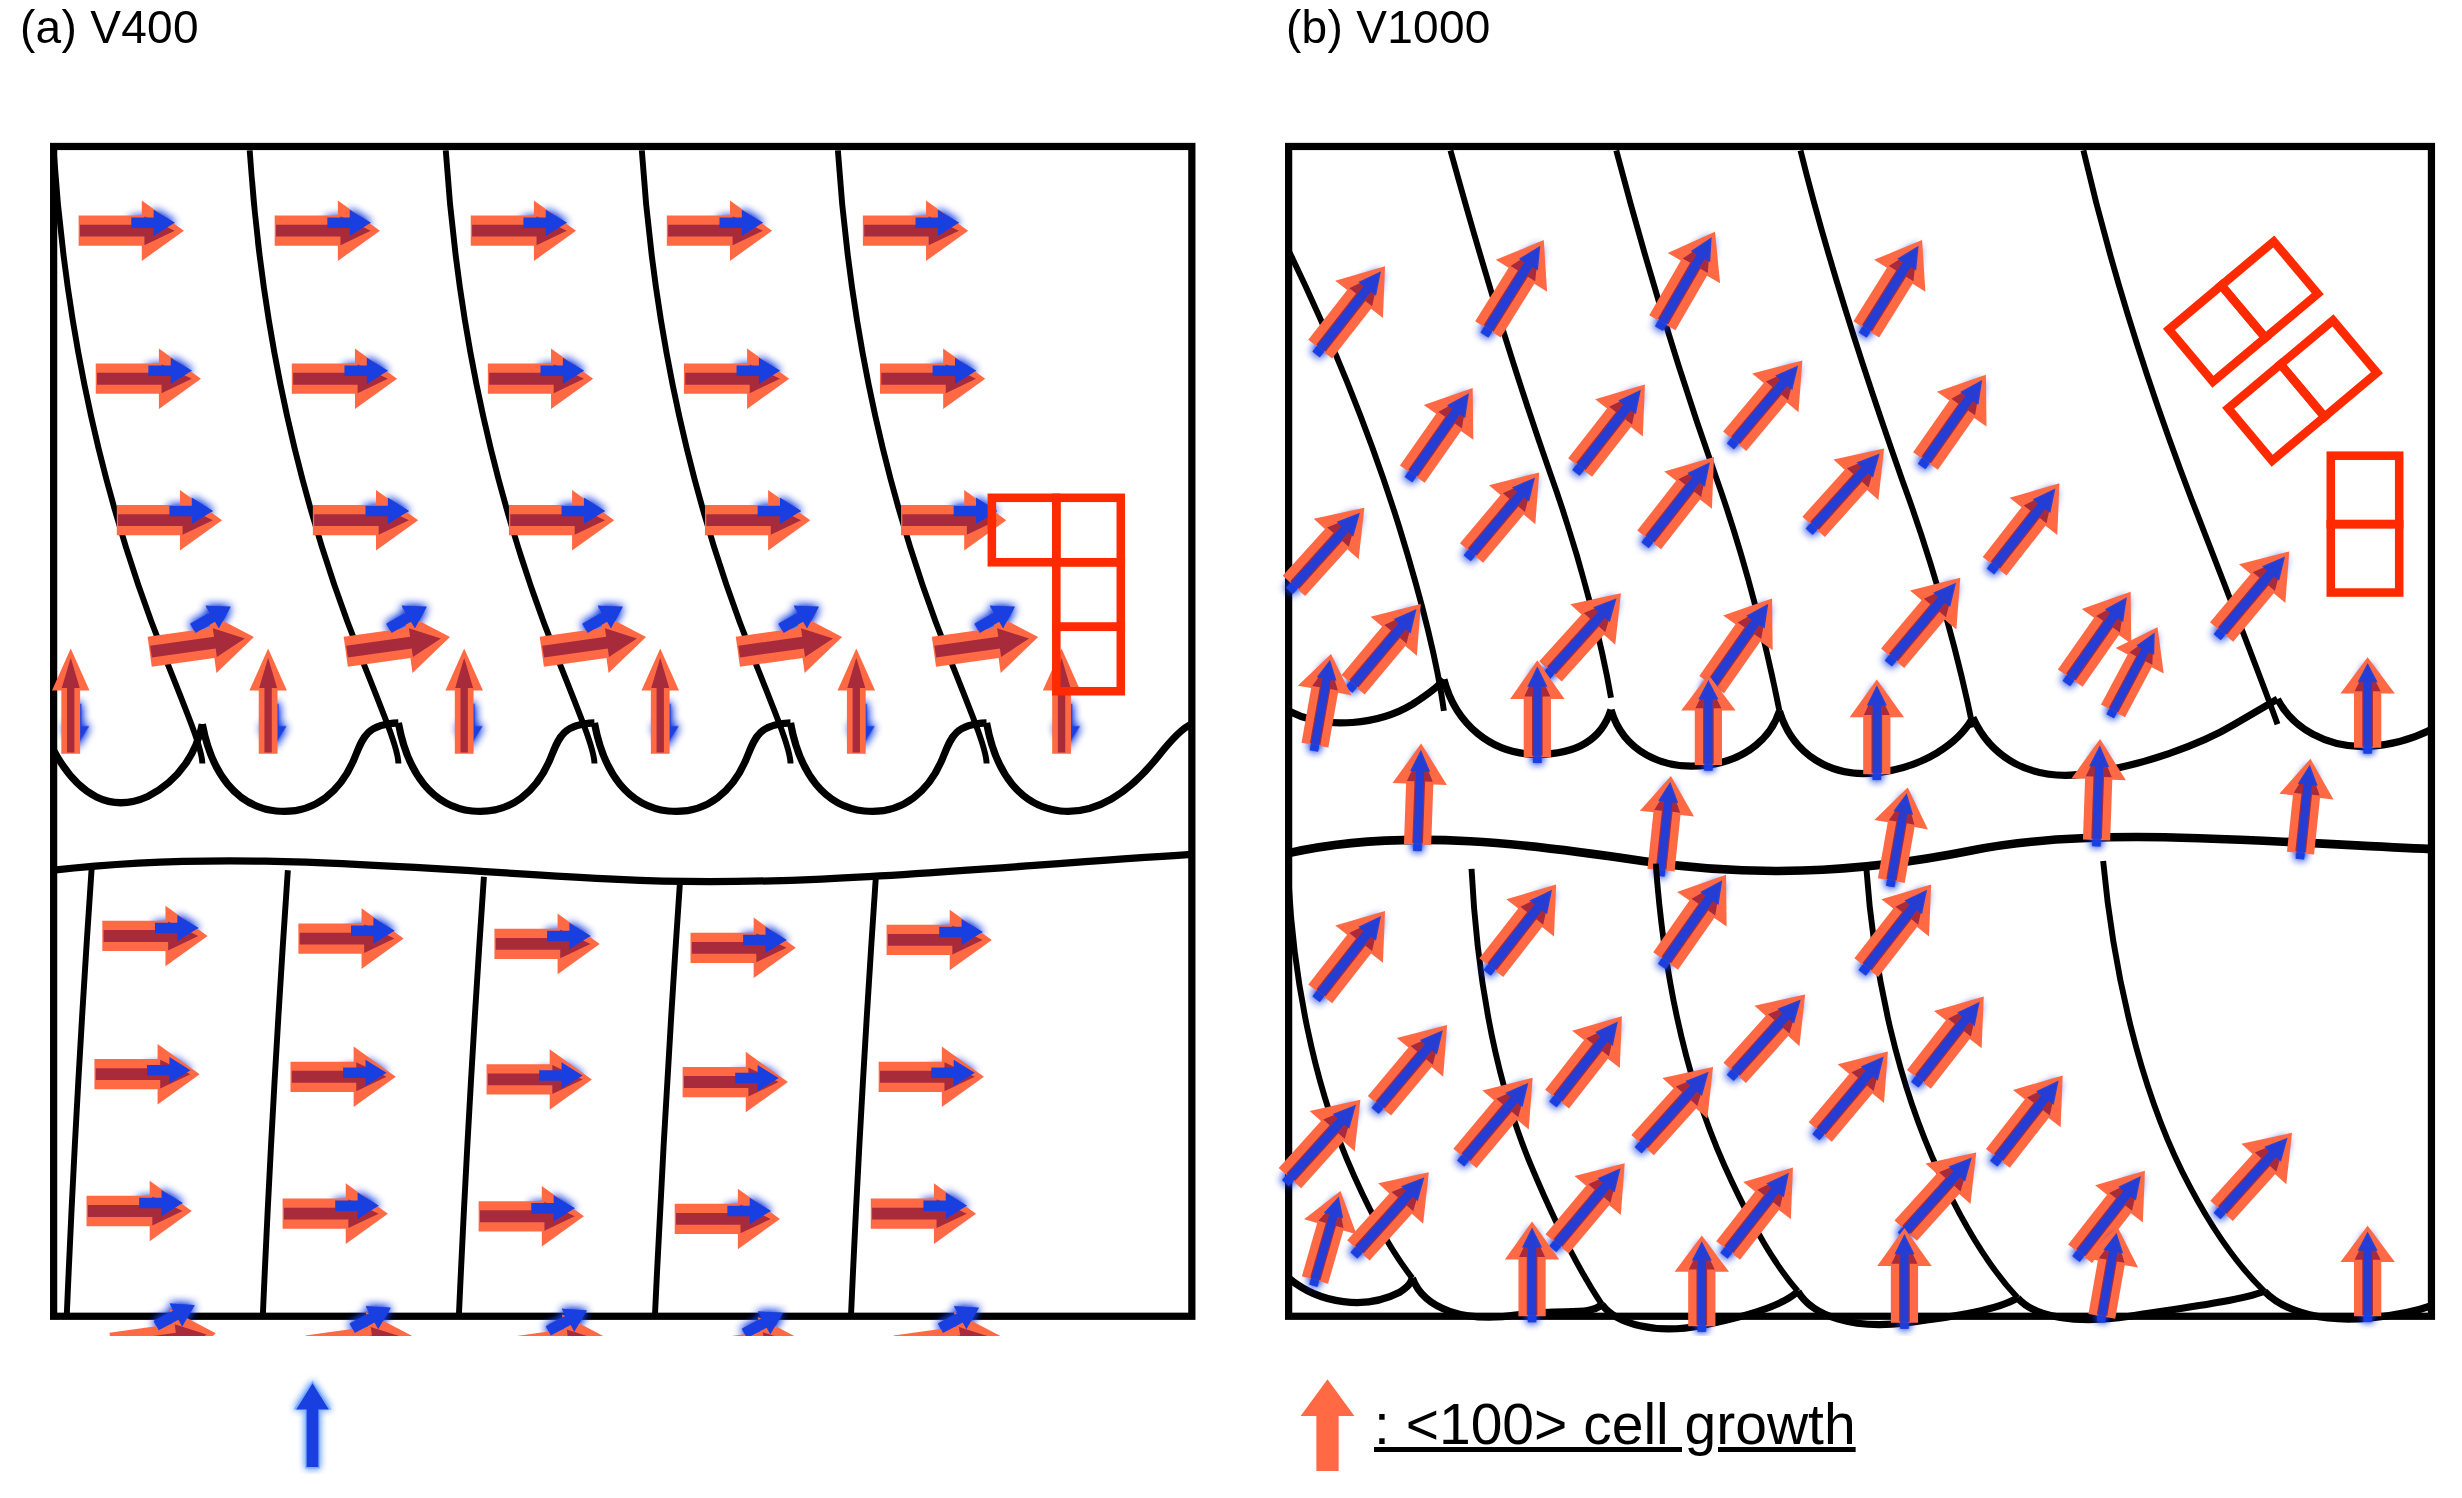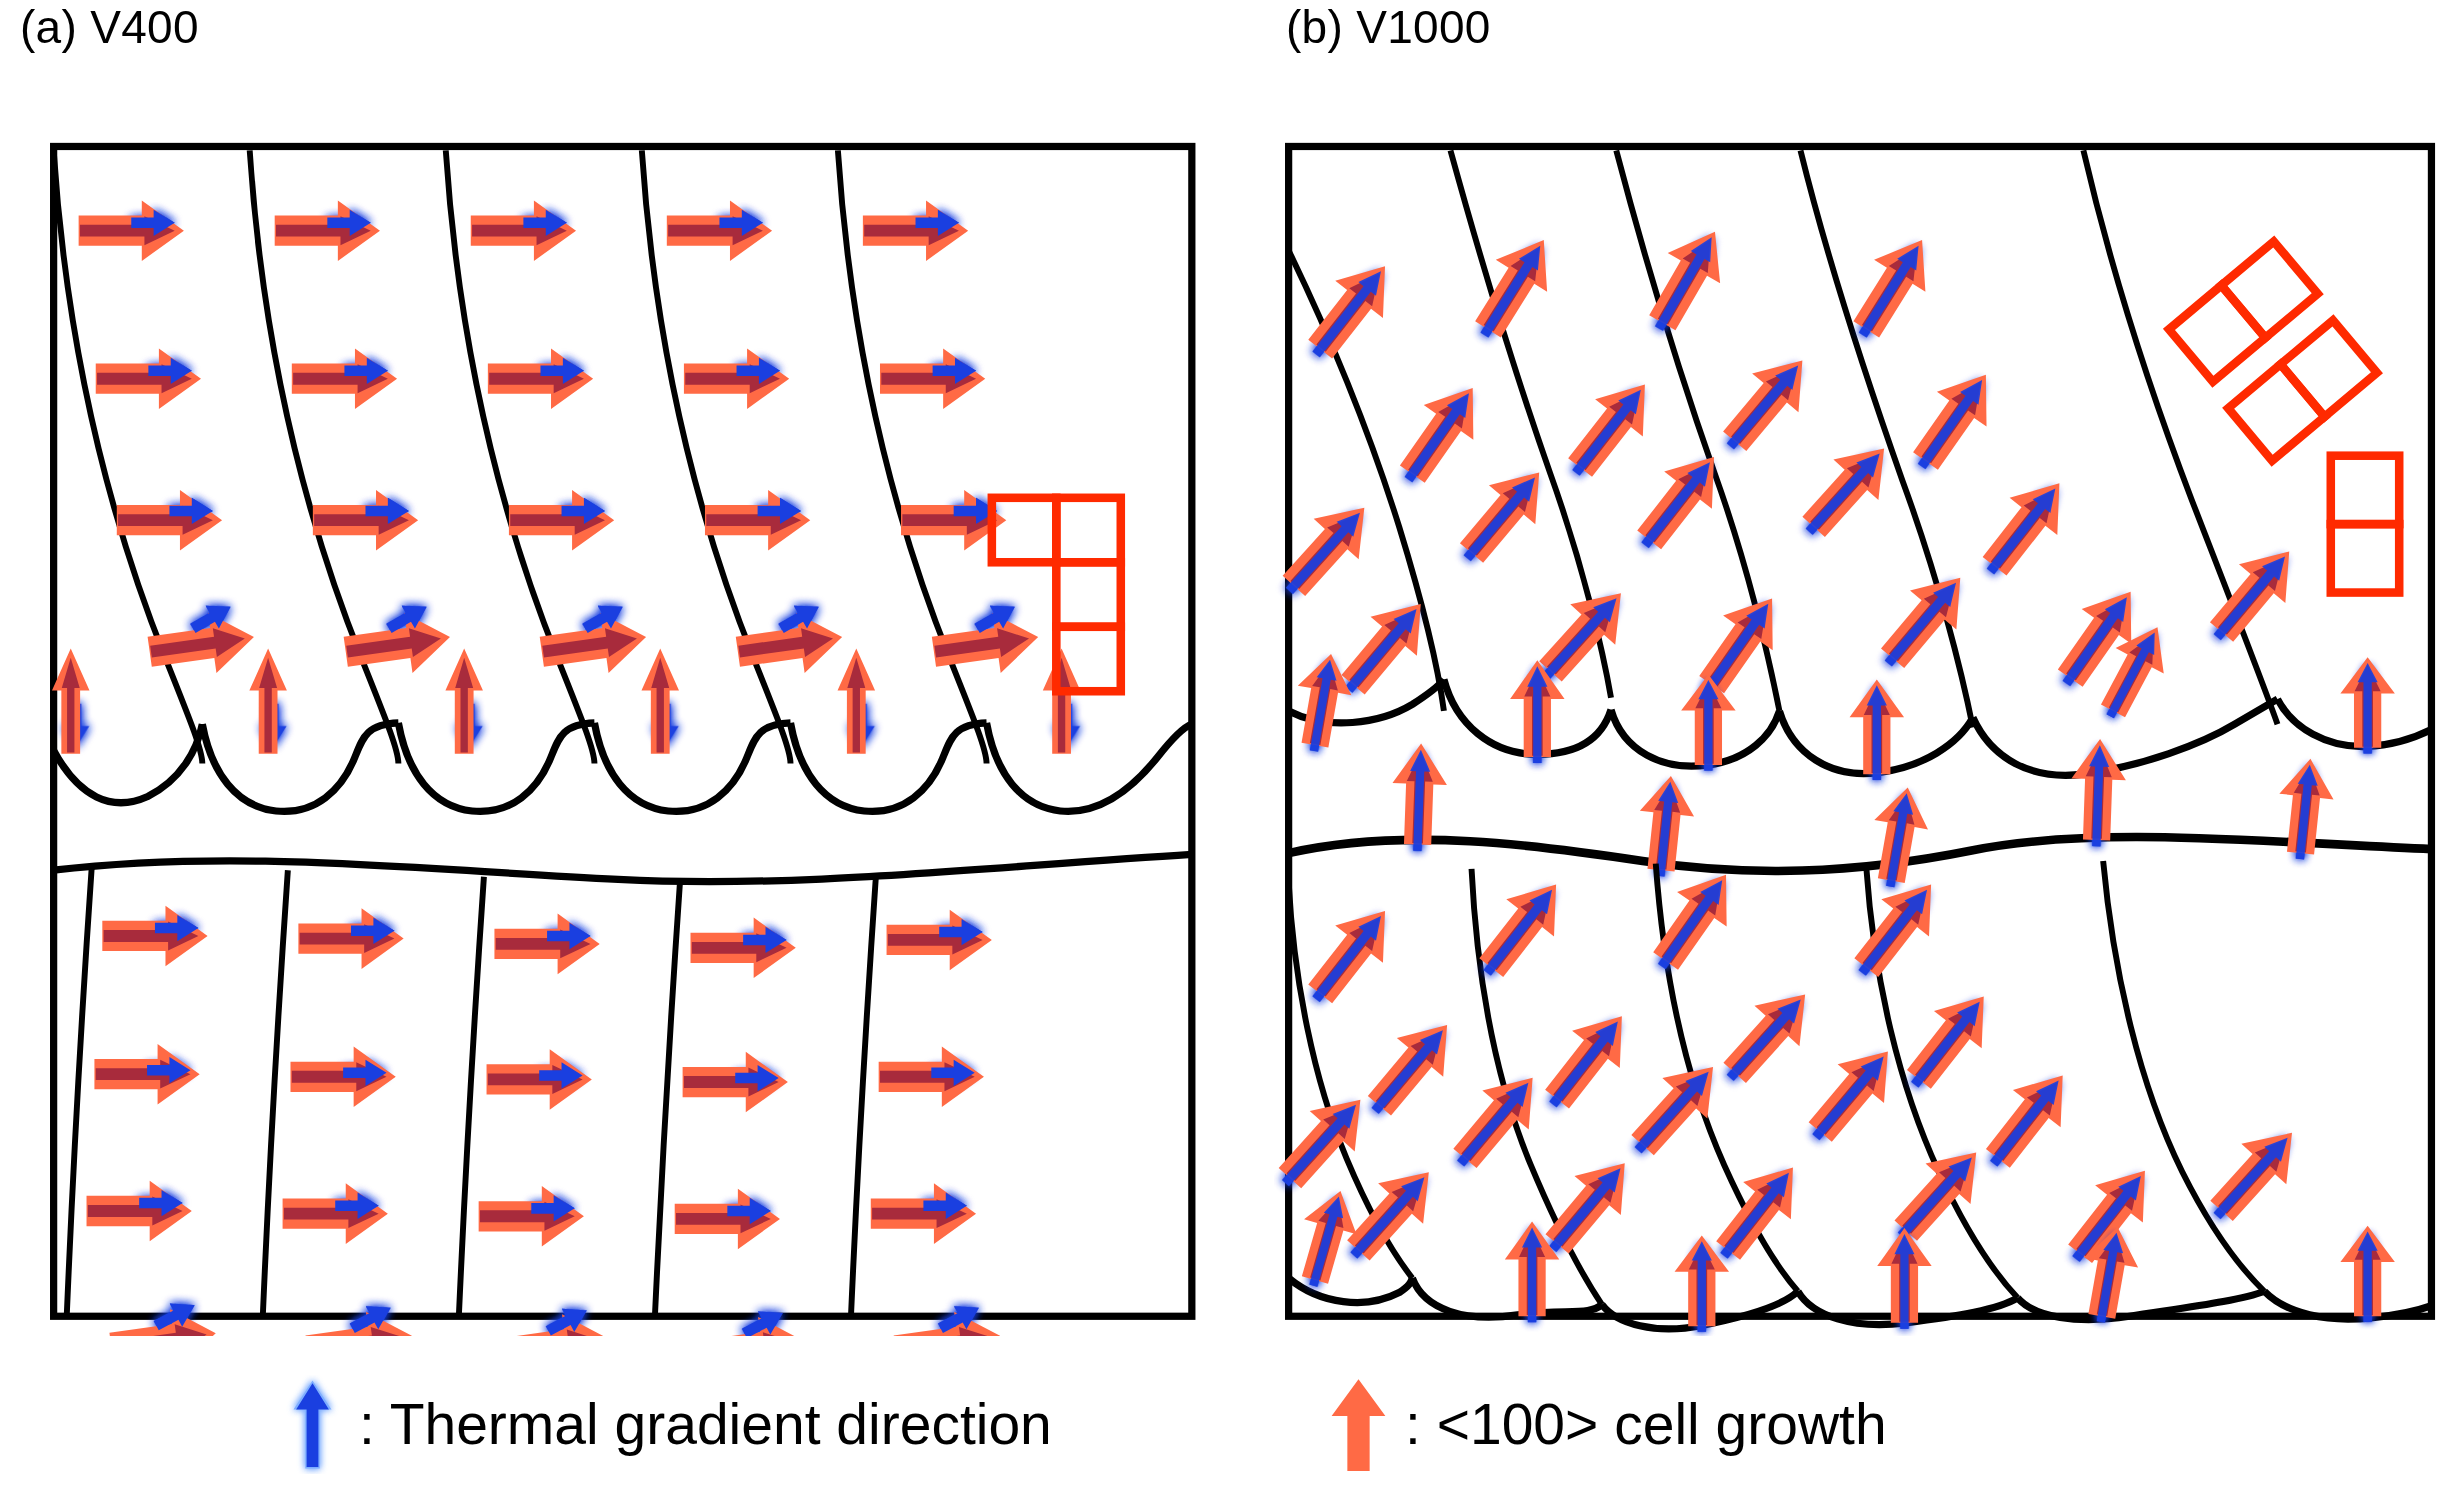--- a/index.html
+++ b/index.html
@@ -3,21 +3,21 @@
 <meta charset="utf-8">
 <style>
   html,body{margin:0;padding:0;background:#ffffff;}
   body{width:2462px;height:1498px;font-family:"Liberation Sans",sans-serif;overflow:hidden;}
   #root{position:relative;width:2462px;height:1498px;background:#fff;}
   .panel-label{position:absolute;color:#000;font-size:46px;line-height:1;letter-spacing:0.3px;white-space:nowrap;}
   #label-a{left:20px;top:4px;}
   #label-b{left:1286px;top:4px;text-align:center;}
   .legend{position:absolute;display:flex;align-items:center;gap:17px;}
   #legend-thermal{left:283px;top:1375px;}
-  #legend-growth{left:1329px;top:1375px;}
+  #legend-growth{left:1298px;top:1375px;text-decoration:underline;}
   .legend-text{color:#000;font-size:57px;line-height:1;white-space:nowrap;}
   .legend-swatch{width:59px;height:99px;flex:0 0 auto;}
   svg{display:block;}
 </style>
 </head>
 <body>
 
 <div id="root">
 
   <div class="panel-label" id="label-a">(a) V400</div>
@@ -738,21 +738,20 @@
               <feMergeNode in="bb"></feMergeNode>
               <feMergeNode in="SourceGraphic"></feMergeNode>
             </feMerge>
         </filter>
       </defs>
       <g filter="url(#glowL)">
         <path d="M45,8 L74,52 L56,52 L56,142 L34,142 L34,52 L16,52 Z" fill="#7EAEFF"></path>
       </g>
       <path d="M45,12 L70,52 L54,52 L54,140 L36,140 L36,52 L20,52 Z" fill="#1A3FE0"></path>
     </svg>
-    <span class="legend-text">: Thermal  gradient  direction</span>
   </div>
 
   <div class="legend" id="legend-growth">
     <svg class="legend-swatch" viewBox="0 0 90 150" width="59" height="99">
       <path d="M45,6 L86,62 L62,62 L62,146 L28,146 L28,62 L4,62 Z" fill="#FF6A45"></path>
     </svg>
     <span class="legend-text">: &lt;100&gt; cell growth</span>
   </div>
 
 </div>

